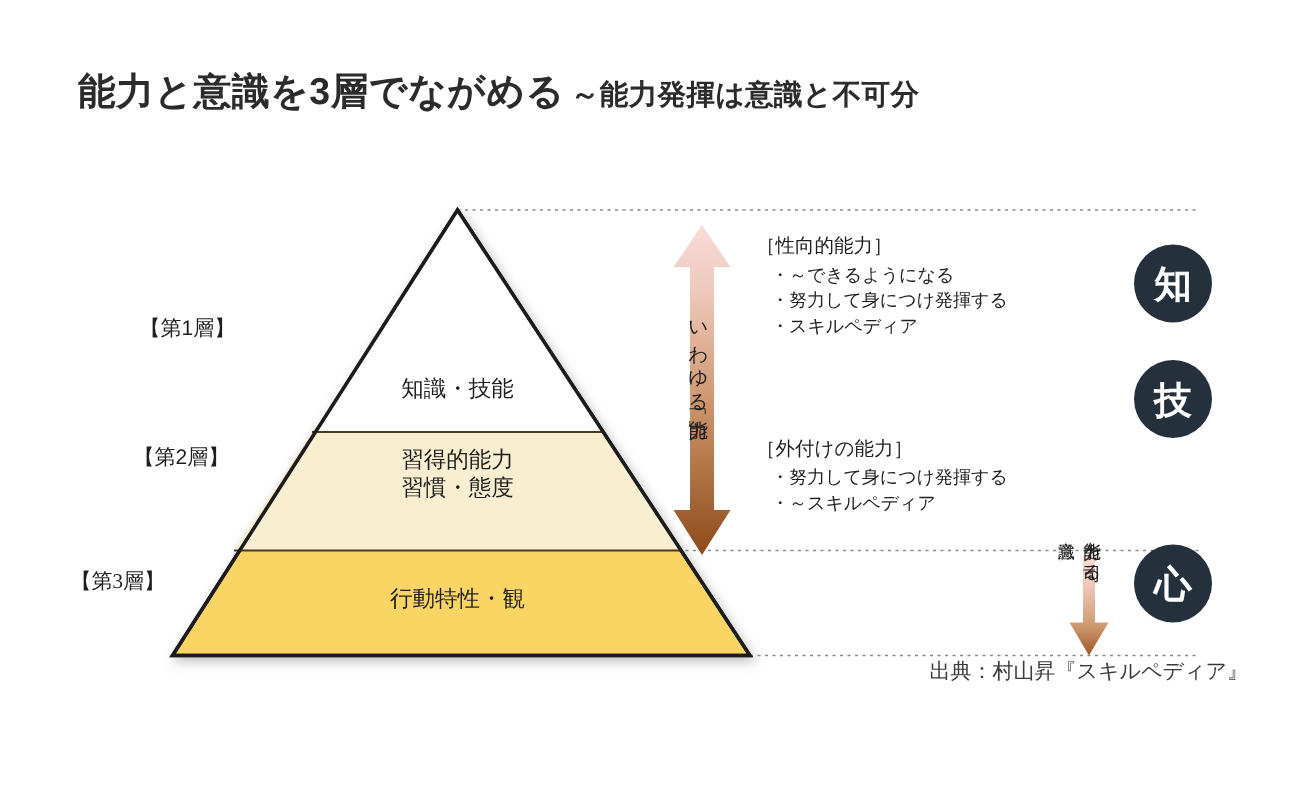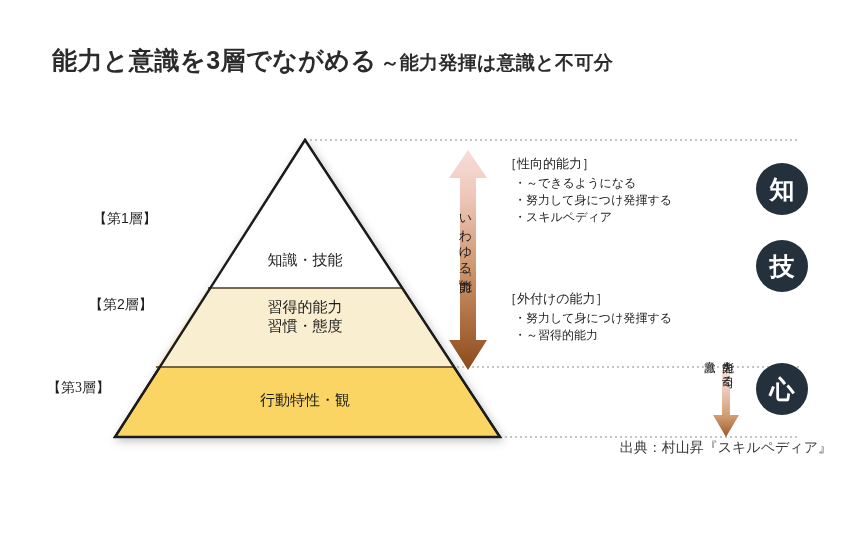--- a/index.html
+++ b/index.html
@@ -220,21 +220,21 @@
   <div class="desc-block" id="desc-acquired">
     <div class="desc-head">［性向的能力］</div>
     <div class="desc-item">・～できるようになる</div>
     <div class="desc-item">・努力して身につけ発揮する</div>
     <div class="desc-item">・スキルペディア</div>
   </div>
 
   <div class="desc-block" id="desc-dispositional">
     <div class="desc-head">［外付けの能力］</div>
     <div class="desc-item">・努力して身につけ発揮する</div>
-    <div class="desc-item">・～習得的能力</div>
+    <div class="desc-item">・～スキルペディア</div>
   </div>
 
   <div class="vlabel" id="arrow1-caption">いわゆる「能力」</div>
 
   <div class="vlabel" id="consciousness-caption">意識</div>
 
   <div class="vlabel" id="arrow2-caption">能力を司る</div>
 
   <div class="badge" id="badge-chi">
     <span>知</span>

